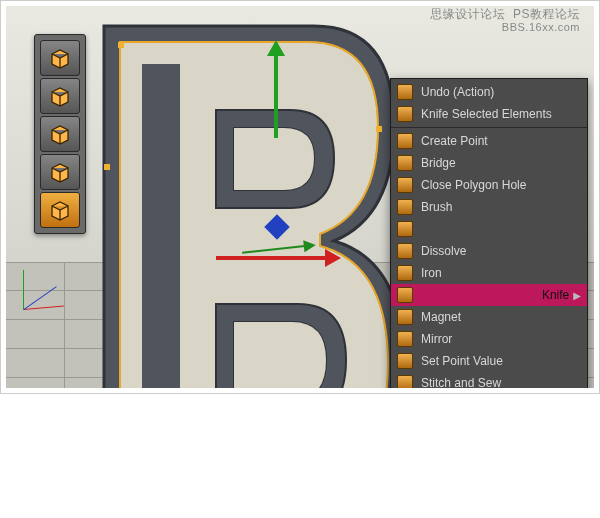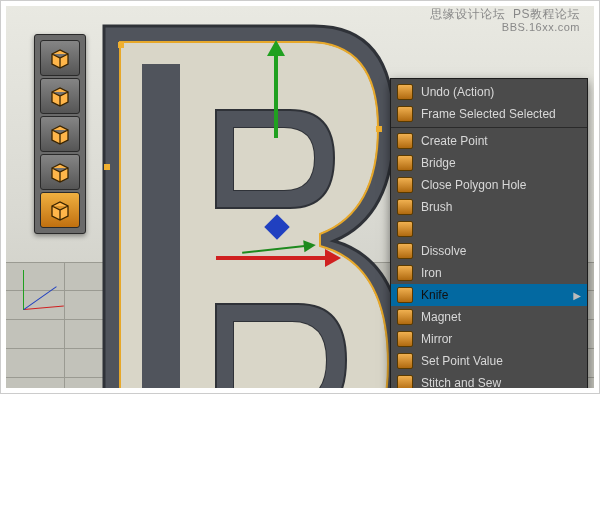--- a/index.html
+++ b/index.html
@@ -40,21 +40,21 @@
   .giz .hub{position:absolute;left:52px;top:172px;width:18px;height:18px;background:#2040c0;transform:rotate(45deg);}
   
   .selpt{position:absolute;width:6px;height:6px;background:#f0b030;}
   
   .menu{position:absolute;right:6px;top:72px;width:196px;background:#4b4b4b;border:1px solid #1d1d1d;box-shadow:0 4px 10px rgba(0,0,0,.5);font-size:12px;color:#d8d8d8;}
   .menu .sec{padding:2px 0;}
   .menu .sep{height:1px;background:#2a2a2a;margin:0;}
   .menu .mi{display:flex;align-items:center;height:22px;padding:0 6px 0 4px;cursor:default;}
   .menu .mi .ic{width:20px;height:18px;margin-right:6px;display:flex;align-items:center;justify-content:center;}
   .menu .mi .ic span{display:block;width:14px;height:14px;background:linear-gradient(#f0b050,#b06a10);border:1px solid #5a3a00;border-radius:2px;}
-  .menu .mi.hl{background:#0369a1;color:#111;}
+  .menu .mi.hl{background:#be185d;color:#111;text-align:right;}
   .menu .mi .lbl{flex:1;white-space:nowrap;overflow:hidden;}
   .menu .mi .arr{color:#bbb;font-size:10px;margin-left:4px;}
 </style>
 </head>
 <body>
 
 <div class="frame">
   <div class="viewport">
     <div class="grid"></div>
     <div class="horizon"></div>
@@ -139,21 +139,21 @@
           <div class="mi">
             <div class="ic">
               <span></span>
             </div>
             <div class="lbl">Undo (Action)</div>
           </div>
           <div class="mi">
             <div class="ic">
               <span></span>
             </div>
-            <div class="lbl">Frame Selected Selected</div>
+            <div class="lbl">Knife Selected Elements</div>
           </div>
         </div>
         <div class="sep"></div>
         <div class="sec">
           <div class="mi">
             <div class="ic">
               <span></span>
             </div>
             <div class="lbl">Create Point</div>
           </div>

